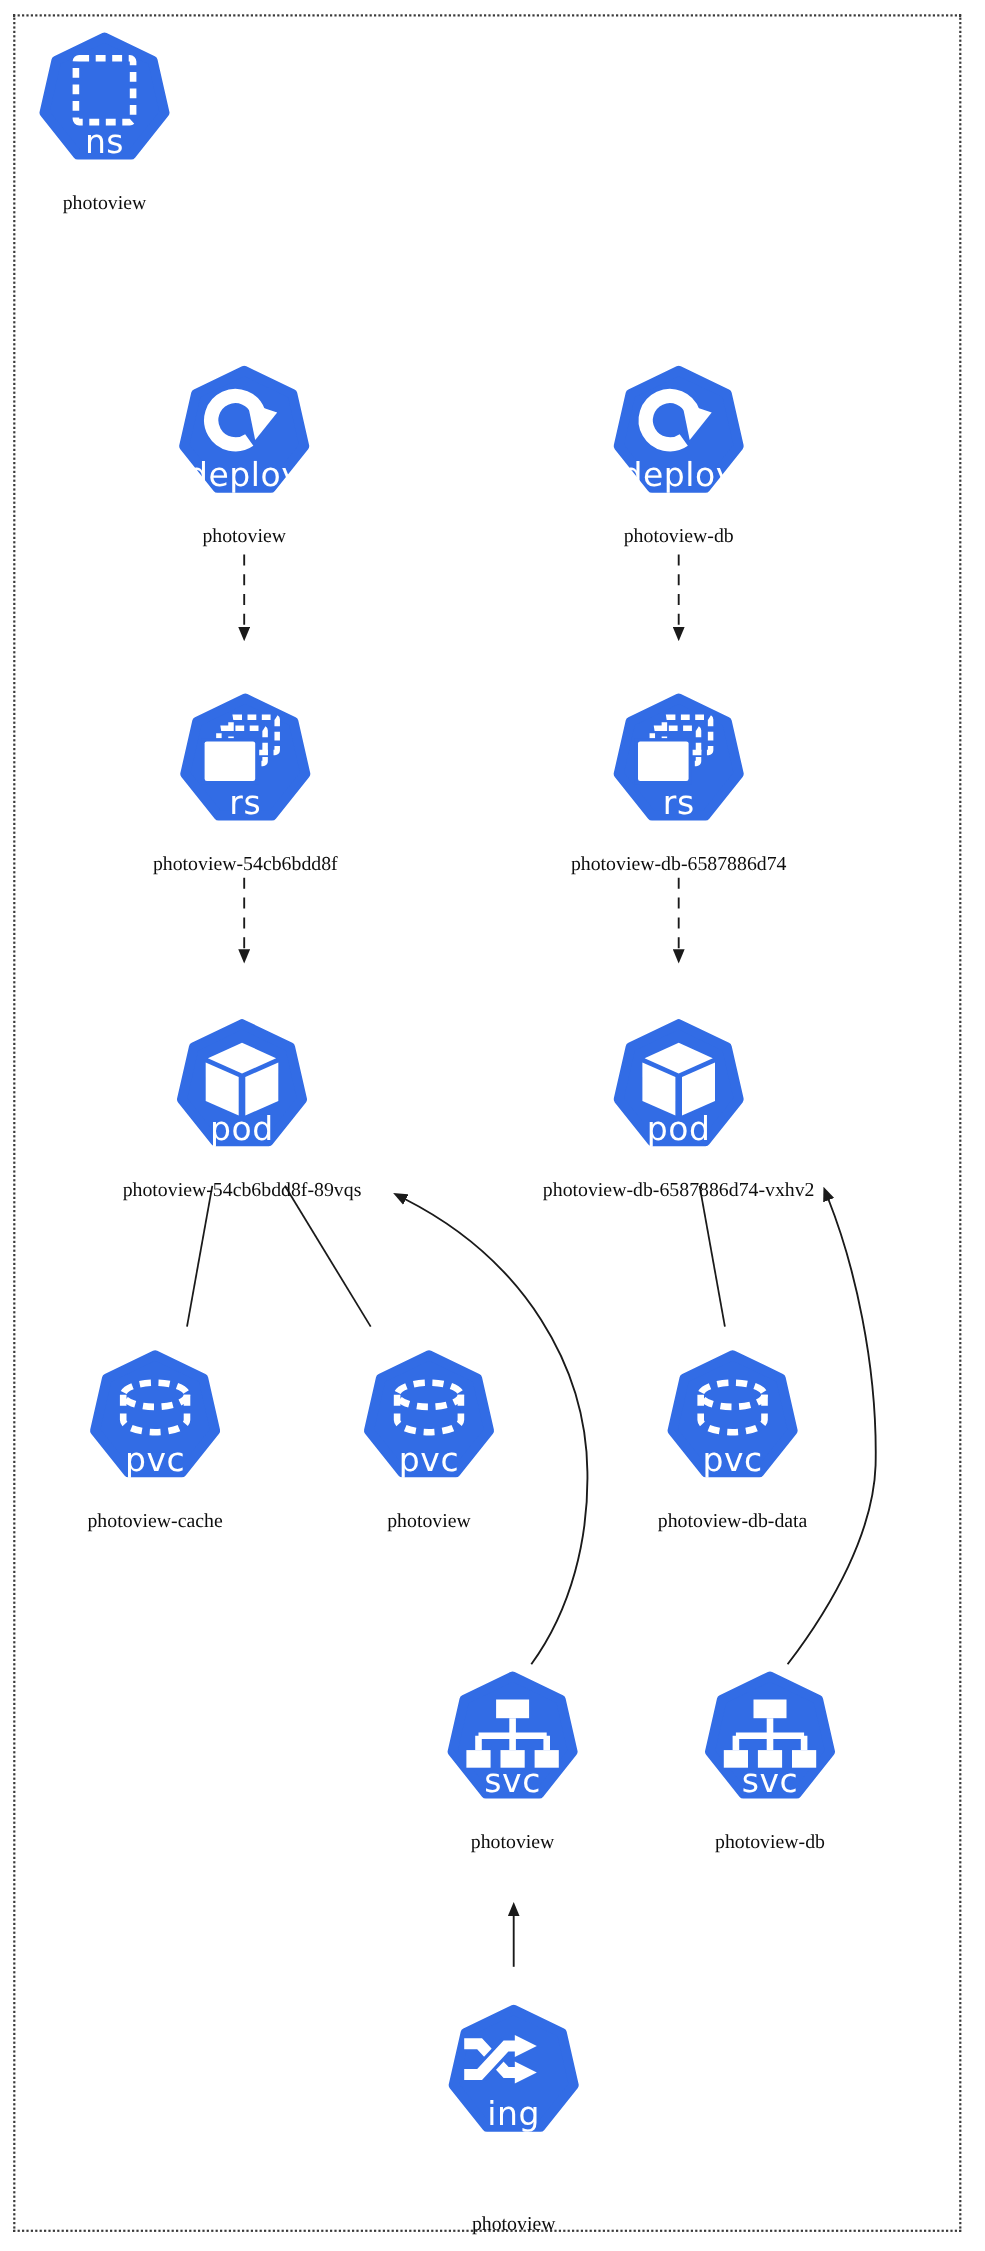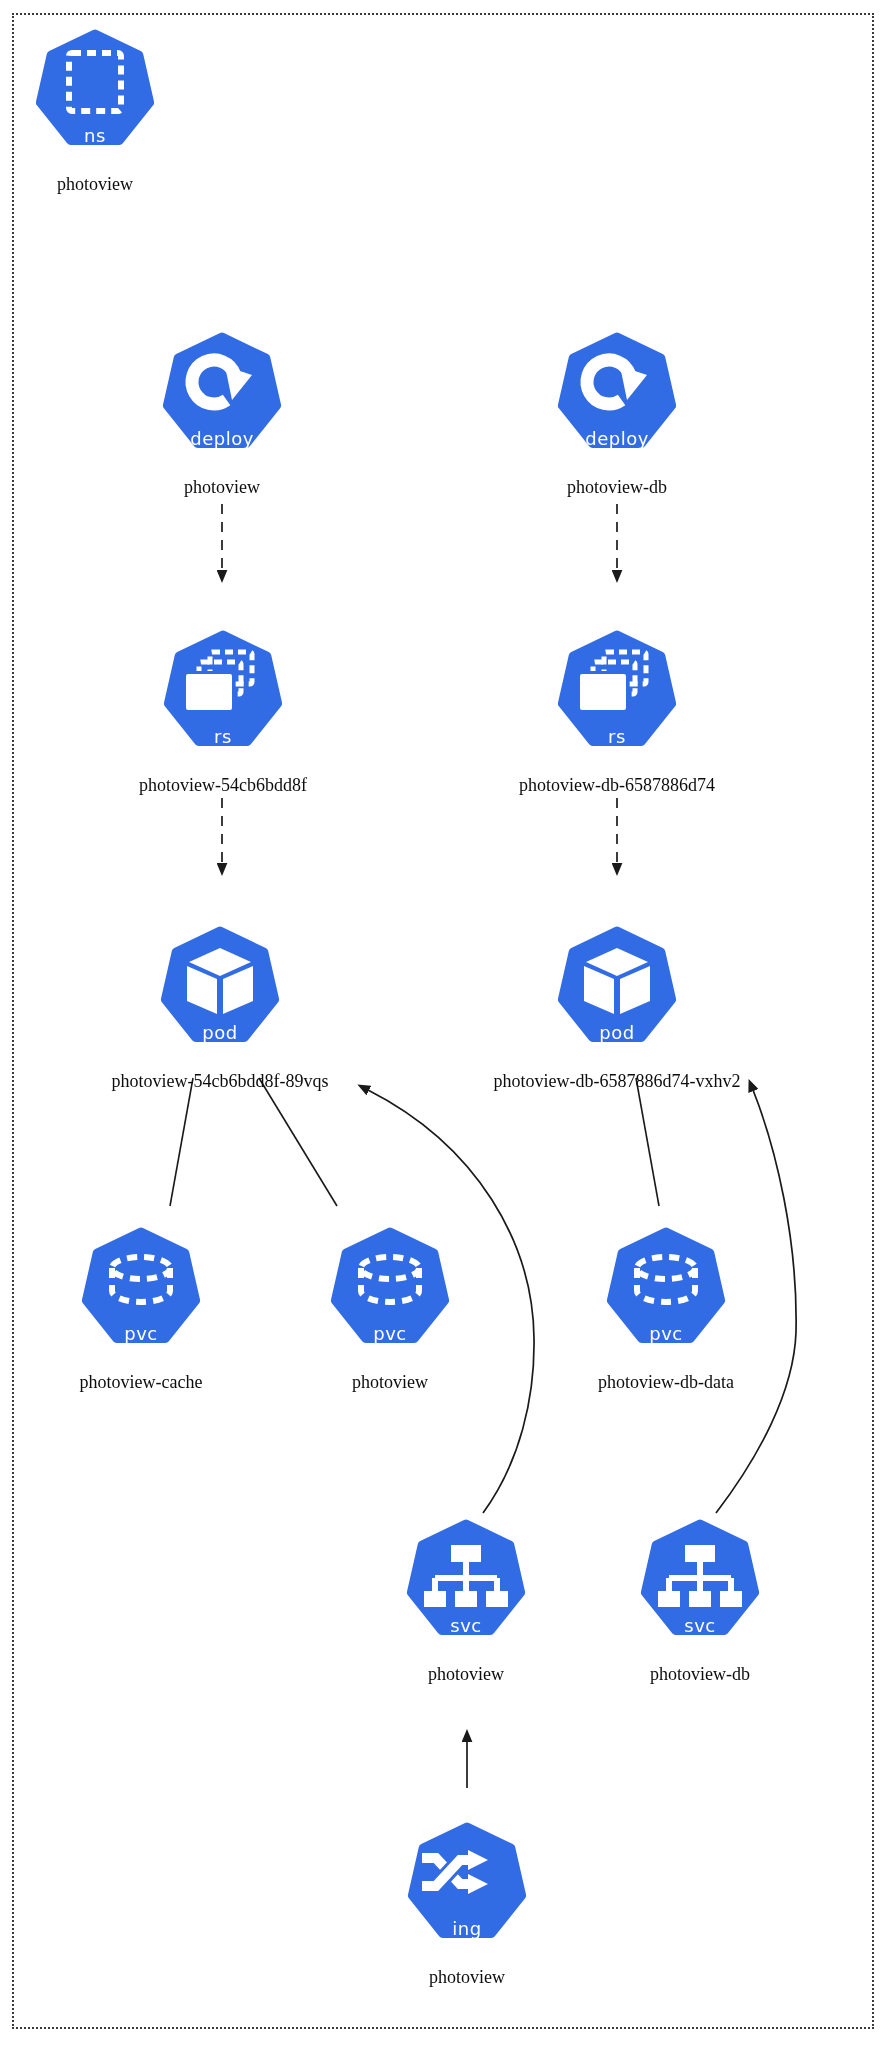--- a/index.html
+++ b/index.html
@@ -11,21 +11,21 @@
     position:absolute;left:12px;top:13px;width:862px;height:2016px;
     border:2px dotted #3a3a3a;box-sizing:border-box;
   }
   .edges{position:absolute;left:0;top:0;width:895px;height:2046px;}
   .node{position:absolute;width:320px;display:flex;flex-direction:column;align-items:center;}
   .icon{position:relative;width:122px;height:122px;}
   .icon svg{position:absolute;left:0;top:0;width:122px;height:122px;display:block;}
   .kind{
     position:absolute;left:0;right:0;bottom:6px;text-align:center;
     color:#ffffff;font-family:"DejaVu Sans","Liberation Sans",sans-serif;
-    font-size:18px;line-height:1;letter-spacing:.5px;
+    font-size:30px;line-height:1;letter-spacing:.5px;
   }
   .nlabel{margin-top:23px;font-size:18px;line-height:20px;color:#0d0d0d;text-align:center;white-space:nowrap;}
 </style>
 </head>
 <body>
 
 <div class="canvas">
 
   <div class="cluster-border"></div>
 
@@ -195,21 +195,21 @@
         <path d="M61,43 L61,59 M30,59 L92,59 M30,59 L30,72 M61,59 L61,72 M92,59 L92,72" stroke="#ffffff" stroke-width="6" fill="none"></path>
         <rect x="19" y="72" width="22" height="16" fill="#ffffff"></rect>
         <rect x="50" y="72" width="22" height="16" fill="#ffffff"></rect>
         <rect x="81" y="72" width="22" height="16" fill="#ffffff"></rect>
       </svg>
       <span class="kind">svc</span>
     </div>
     <div class="nlabel">photoview-db</div>
   </div>
 
-  <div class="node" style="left:307px;top:1822px;">
+  <div class="node" style="left:307px;top:1822px;gap:44px;">
     <div class="icon">
       <svg viewBox="0 0 122 122">
         <polygon points="61,5 104.8,26.1 115.6,73.5 85.3,111.5 36.7,111.5 6.4,73.5 17.2,26.1" fill="#326CE5" stroke="#326CE5" stroke-width="9" stroke-linejoin="round"></polygon>
         <path d="M16,36 L30,36 L54,62 L64,62" stroke="#ffffff" stroke-width="10" fill="none"></path>
         <polygon points="62,52 82,62 62,72" fill="#ffffff"></polygon>
         <line x1="30" y1="64" x2="56" y2="36" stroke="#326CE5" stroke-width="16"></line>
         <path d="M16,64 L30,64 L54,38 L64,38" stroke="#ffffff" stroke-width="10" fill="none"></path>
         <polygon points="62,28 82,38 62,48" fill="#ffffff"></polygon>
       </svg>
       <span class="kind">ing</span>

